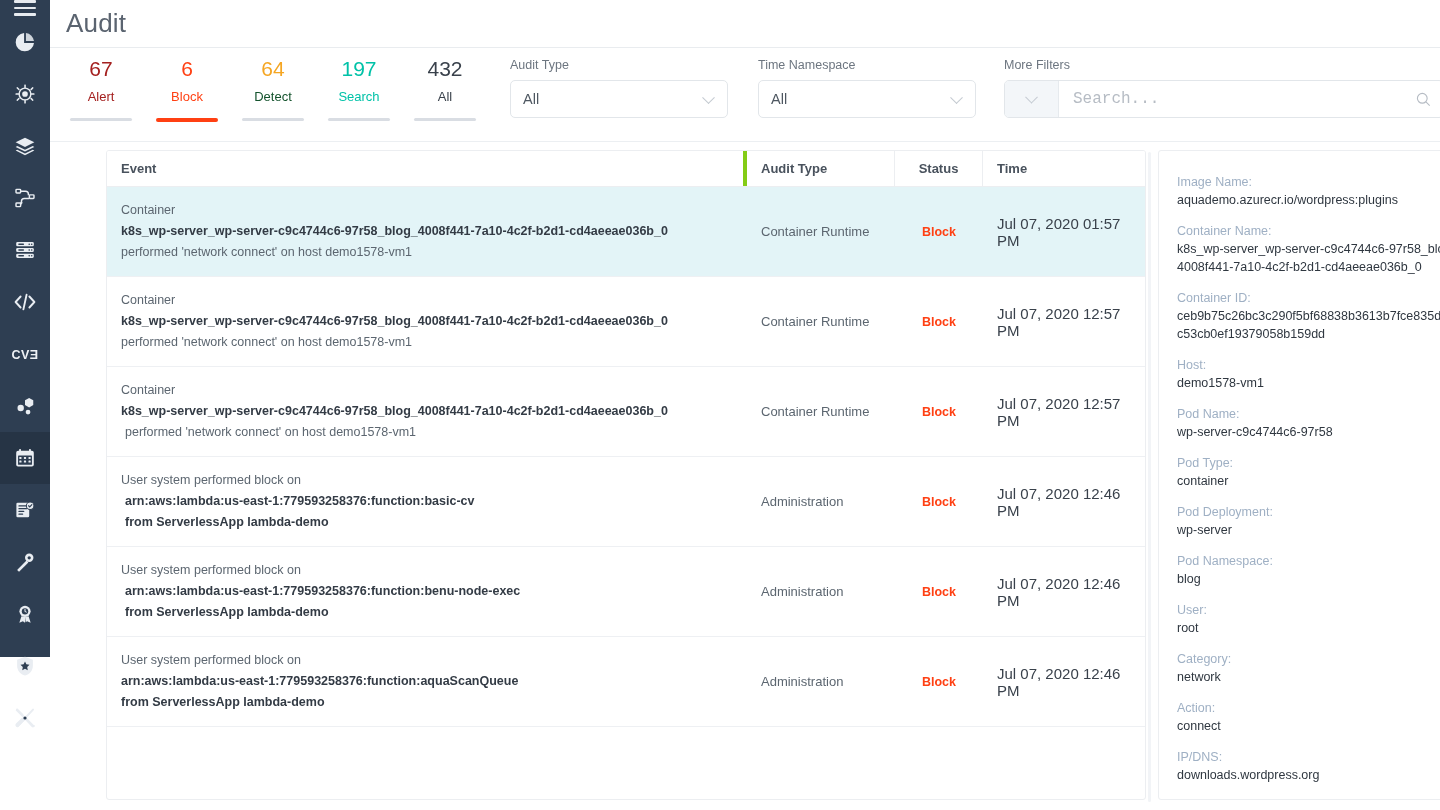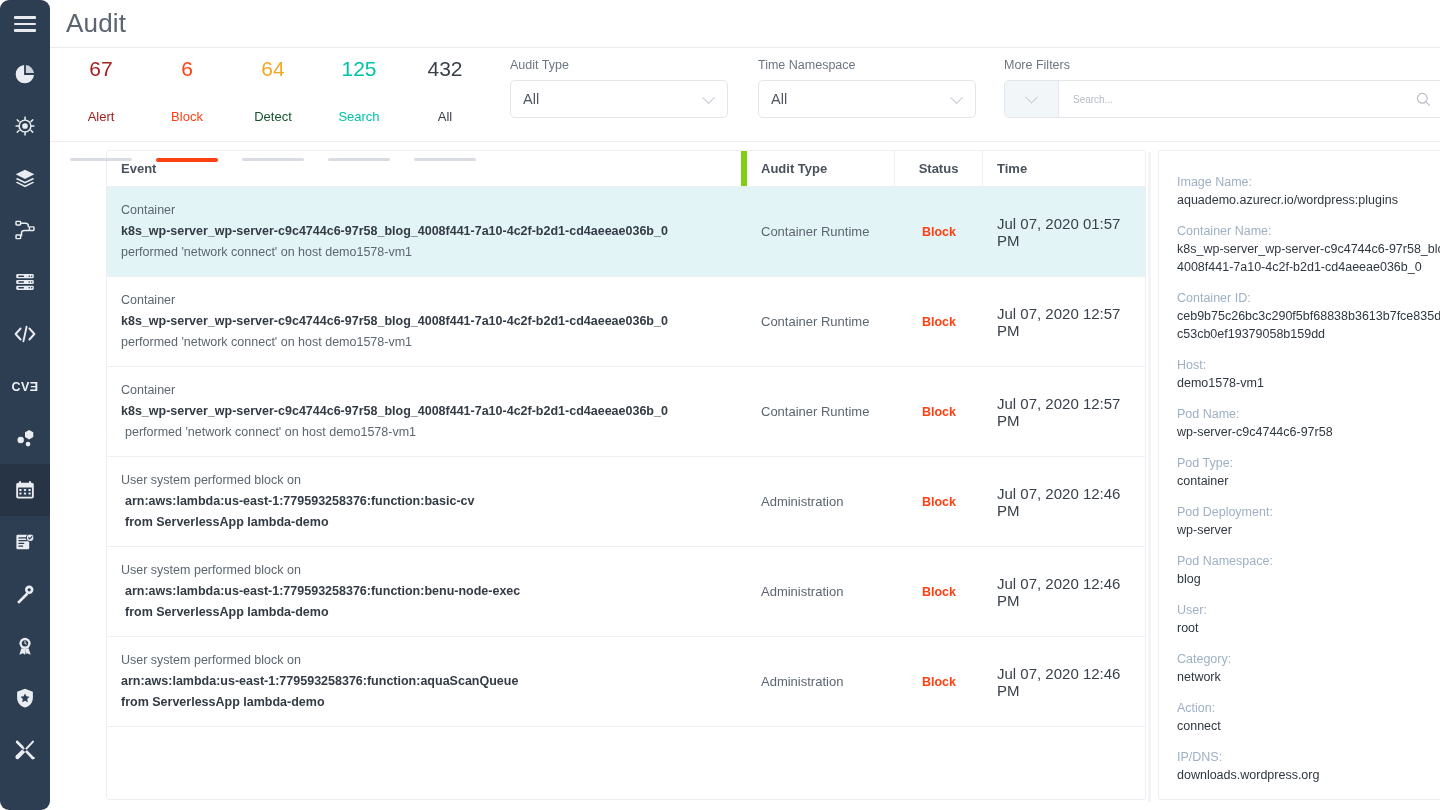--- a/index.html
+++ b/index.html
@@ -6,24 +6,24 @@
   html, body {
     width: 1440px; height: 810px;
     font-family: "Liberation Sans", sans-serif;
     background: #ffffff;
     overflow: hidden;
   }
   .app { display: flex; width: 1440px; height: 810px; }
 
   
   .sidebar {
-    width: 50px; height: 810px;
+    width: 50px; height: 657px;
     background: #2e3e52;
     flex: 0 0 50px;
-    display: flex; flex-direction: column; align-items: center; border-radius: 9px;
+    display: flex; flex-direction: column; align-items: center;
   }
   .side-hamburger {
     width: 50px; height: 48px;
     display: flex; align-items: center; justify-content: center;
     cursor: pointer;
   }
   .ham-bars { width: 22px; display: flex; flex-direction: column; gap: 4px; }
   .ham-bars i { display: block; height: 2.5px; background: #e7ebf0; border-radius: 1px; }
   .side-items { display: flex; flex-direction: column; width: 50px; }
   .side-item {
@@ -55,21 +55,20 @@
     display: flex; align-items: flex-start;
     padding: 0 12px 0 0;
     background: #fff;
     border-bottom: 1px solid #eceff2;
     position: relative;
   }
   .stat-tabs { display: flex; padding-left: 8px; padding-top: 8px; }
   .stat-tab {
     width: 86px; display: flex; flex-direction: column; align-items: center;
     cursor: pointer;
-    gap: 20px;
   }
   .stat-num { font-size: 21px; line-height: 26px; font-weight: 400; }
   .stat-lbl { font-size: 13px; line-height: 20px; margin-top: 5px; }
   .stat-underline { width: 62px; height: 3px; border-radius: 2px; background: #d9dde3; margin-top: 11px; }
   .stat-tab.selected .stat-underline { background: #ff4013; height: 3.5px; }
 
   .filter-group { padding-top: 10px; }
   .filter-label { font-size: 12.5px; color: #6d7680; margin-bottom: 8px; }
   .select-box {
     height: 38px; border: 1px solid #e2e6ea; border-radius: 5px;
@@ -94,39 +93,39 @@
   .search-drop {
     width: 54px; background: #f3f6f9; border-right: 1px solid #e6eaee;
     display: flex; align-items: center; justify-content: center; cursor: pointer; position: relative;
   }
   .search-drop .chev2 {
     width: 9px; height: 9px; border-right: 1.6px solid #c4cad1; border-bottom: 1.6px solid #c4cad1;
     transform: translateY(-25%) rotate(45deg);
   }
   .search-input {
     flex: 1 1 auto; border: none; outline: none; padding: 0 14px;
-    font-size: 10px; color: #4c1d95; font-family: Liberation Sans, sans-serif;
+    font-size: 16px; color: #4c1d95; font-family: Liberation Mono, monospace;
     background: transparent;
   }
   .search-input::placeholder { color: #b6bcc4; }
   .search-ico { width: 40px; display: flex; align-items: center; justify-content: center; cursor: pointer;}
 
   
   .content { flex: 1 1 auto; display: flex; padding: 8px 12px 10px 8px; min-height: 0; }
   .table-card {
     flex: 0 0 1040px; margin-left: 48px; background: #fff;
     border: 1px solid #eceef1; border-radius: 3px; overflow: hidden;
     display: flex; flex-direction: column;
   }
   .t-head { display: flex; height: 36px; border-bottom: 1px solid #eceef1; background:#fff; }
   .t-head .th {
     font-size: 13px; font-weight: 700; color: #49525d;
     display: flex; align-items: center; padding: 0 14px;
   }
-  .c-event { width: 640px; border-right: 6px solid #84cc16; }
+  .c-event { width: 640px; border-right: 4px solid #84cc16; }
   .c-type  { width: 148px; border-right: 1px solid #eceef1; }
   .c-status{ width: 88px;  border-right: 1px solid #eceef1; justify-content: center;}
   .c-time  { width: 160px; }
 
   .t-body { flex: 1 1 auto; overflow: hidden; }
   .t-row { display: flex; border-bottom: 1px solid #eef0f3; min-height: 85px; }
   .t-row.selected { background: #e3f4f7; }
   .t-row .td { padding: 0 14px; display: flex; align-items: center; }
   .td.c-event { display: block; padding-top: 13px; padding-bottom: 13px; border-right: none;}
   .ev-line { font-size: 12.5px; color: #5c6670; line-height: 21px; white-space: nowrap; }
@@ -371,21 +370,21 @@
             <div class="stat-num" style="color:#ff4013">6</div>
             <div class="stat-lbl" style="color:#ff4013">Block</div>
             <div class="stat-underline"></div>
           </div>
           <div class="stat-tab">
             <div class="stat-num" style="color:#f5a623">64</div>
             <div class="stat-lbl" style="color:#14532d">Detect</div>
             <div class="stat-underline"></div>
           </div>
           <div class="stat-tab">
-            <div class="stat-num" style="color:#00c2a8">125</div>
+            <div class="stat-num" style="color:#00c2a8">197</div>
             <div class="stat-lbl" style="color:#00c2a8">Search</div>
             <div class="stat-underline"></div>
           </div>
           <div class="stat-tab">
             <div class="stat-num" style="color:#39414b">432</div>
             <div class="stat-lbl" style="color:#39414b">All</div>
             <div class="stat-underline"></div>
           </div>
         </div>
 

